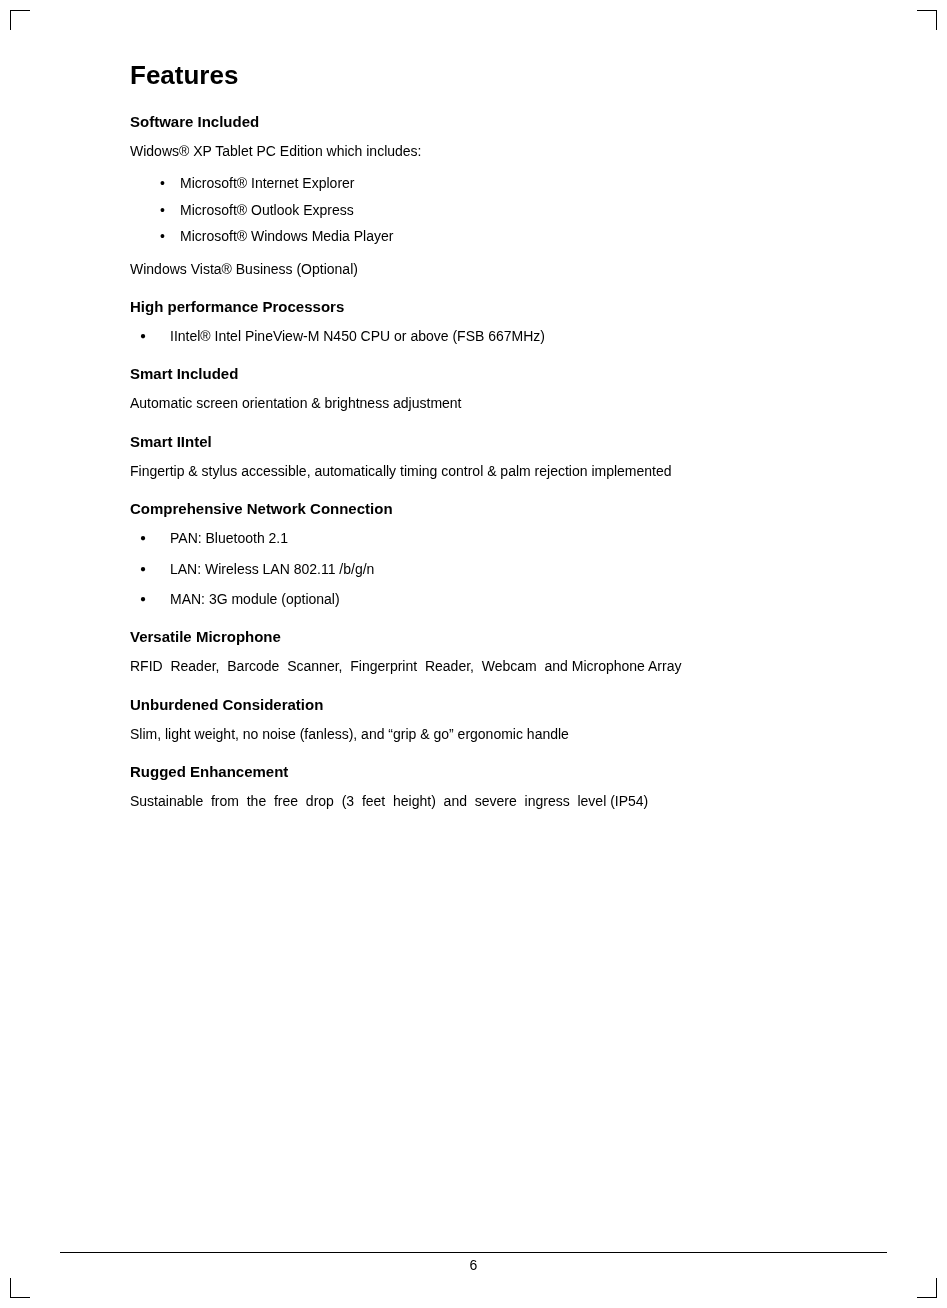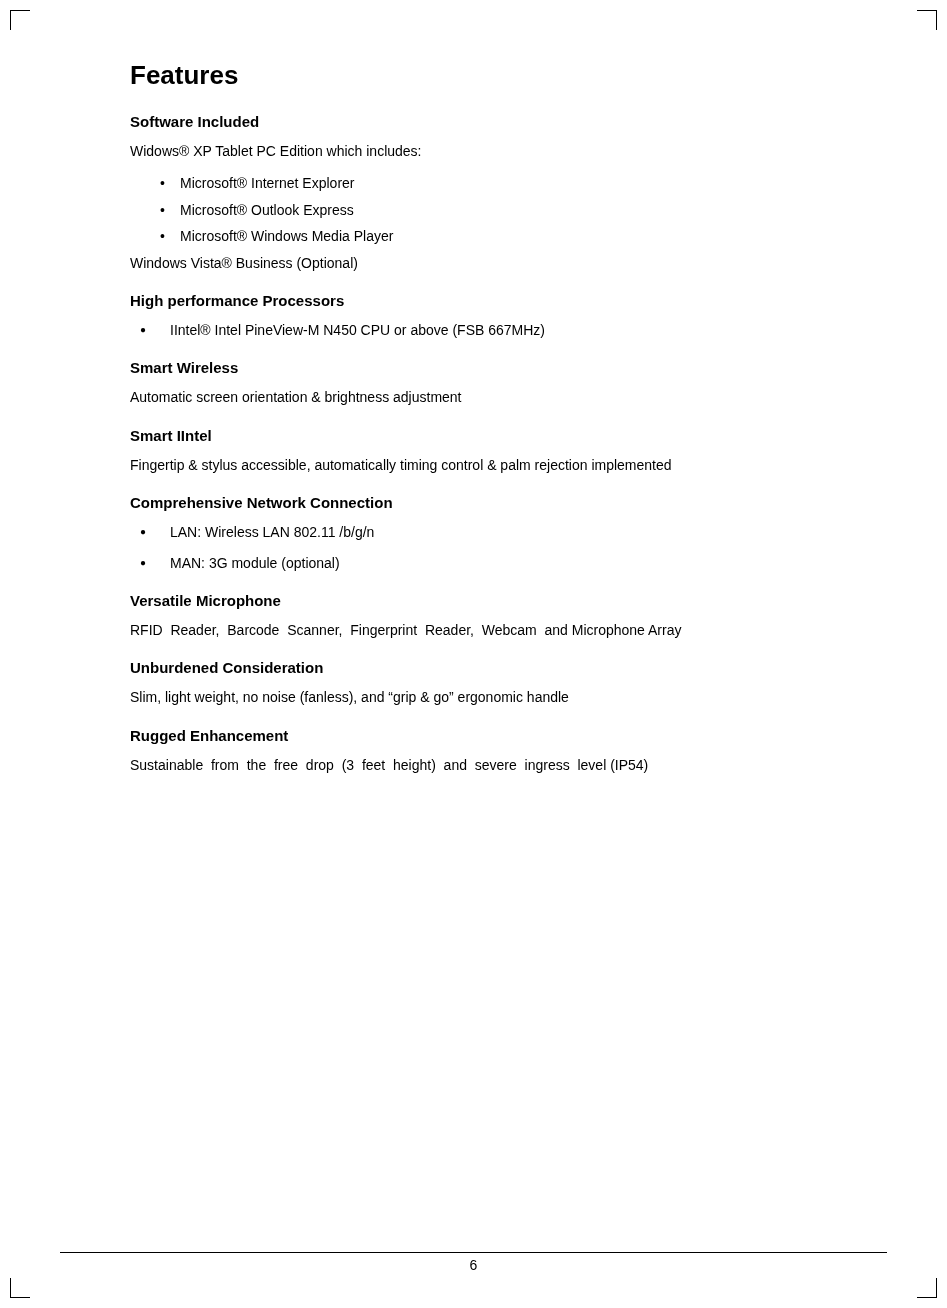--- a/index.html
+++ b/index.html
@@ -72,21 +72,21 @@
 
     .section-text {
       font-size: 14px;
       line-height: 1.6;
       margin-bottom: 10px;
       text-align: justify;
     }
 
     .bullet-list {
       list-style: none;
-      margin: 8px 0 4px 30px;
+      margin: 8px 0 10px 30px;
     }
 
     .bullet-list li {
       position: relative;
       padding-left: 20px;
       margin-bottom: 4px;
       font-size: 14px;
       line-height: 1.6;
     }
 
@@ -164,32 +164,33 @@
   </div>
 
   <div class="section-block">
     <h2 class="section-heading">High performance Processors</h2>
     <ul class="dot-list">
       <li>IIntel® Intel PineView-M N450 CPU or above (FSB 667MHz)</li>
     </ul>
   </div>
 
   <div class="section-block">
-    <h2 class="section-heading">Smart Wireless</h2>
+    <h2 class="section-heading">Smart Included</h2>
     <p class="section-text">Automatic screen orientation &amp; brightness adjustment</p>
   </div>
 
   <div class="section-block">
     <h2 class="section-heading">Smart IIntel</h2>
     <p class="section-text">Fingertip &amp; stylus accessible, automatically timing control &amp; palm rejection implemented</p>
   </div>
 
   <div class="section-block">
     <h2 class="section-heading">Comprehensive Network Connection</h2>
     <ul class="dot-list">
+      <li>PAN: Bluetooth 2.1</li>
       <li>LAN: Wireless LAN 802.11 /b/g/n</li>
       <li>MAN: 3G module (optional)</li>
     </ul>
   </div>
 
   <div class="section-block">
     <h2 class="section-heading">Versatile Microphone</h2>
     <p class="section-text">RFID&nbsp; Reader,&nbsp; Barcode&nbsp; Scanner,&nbsp; Fingerprint&nbsp; Reader,&nbsp; Webcam&nbsp; and Microphone Array</p>
   </div>
 

